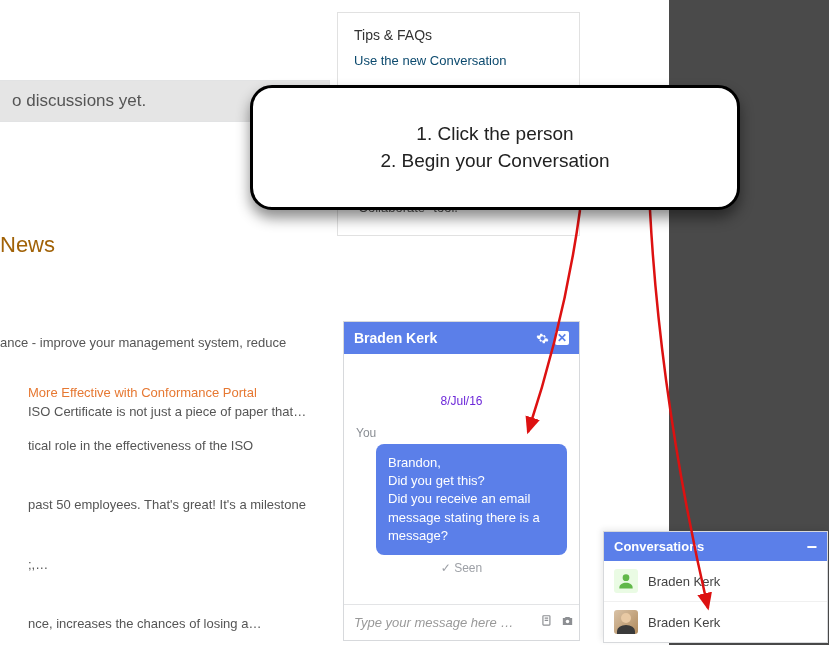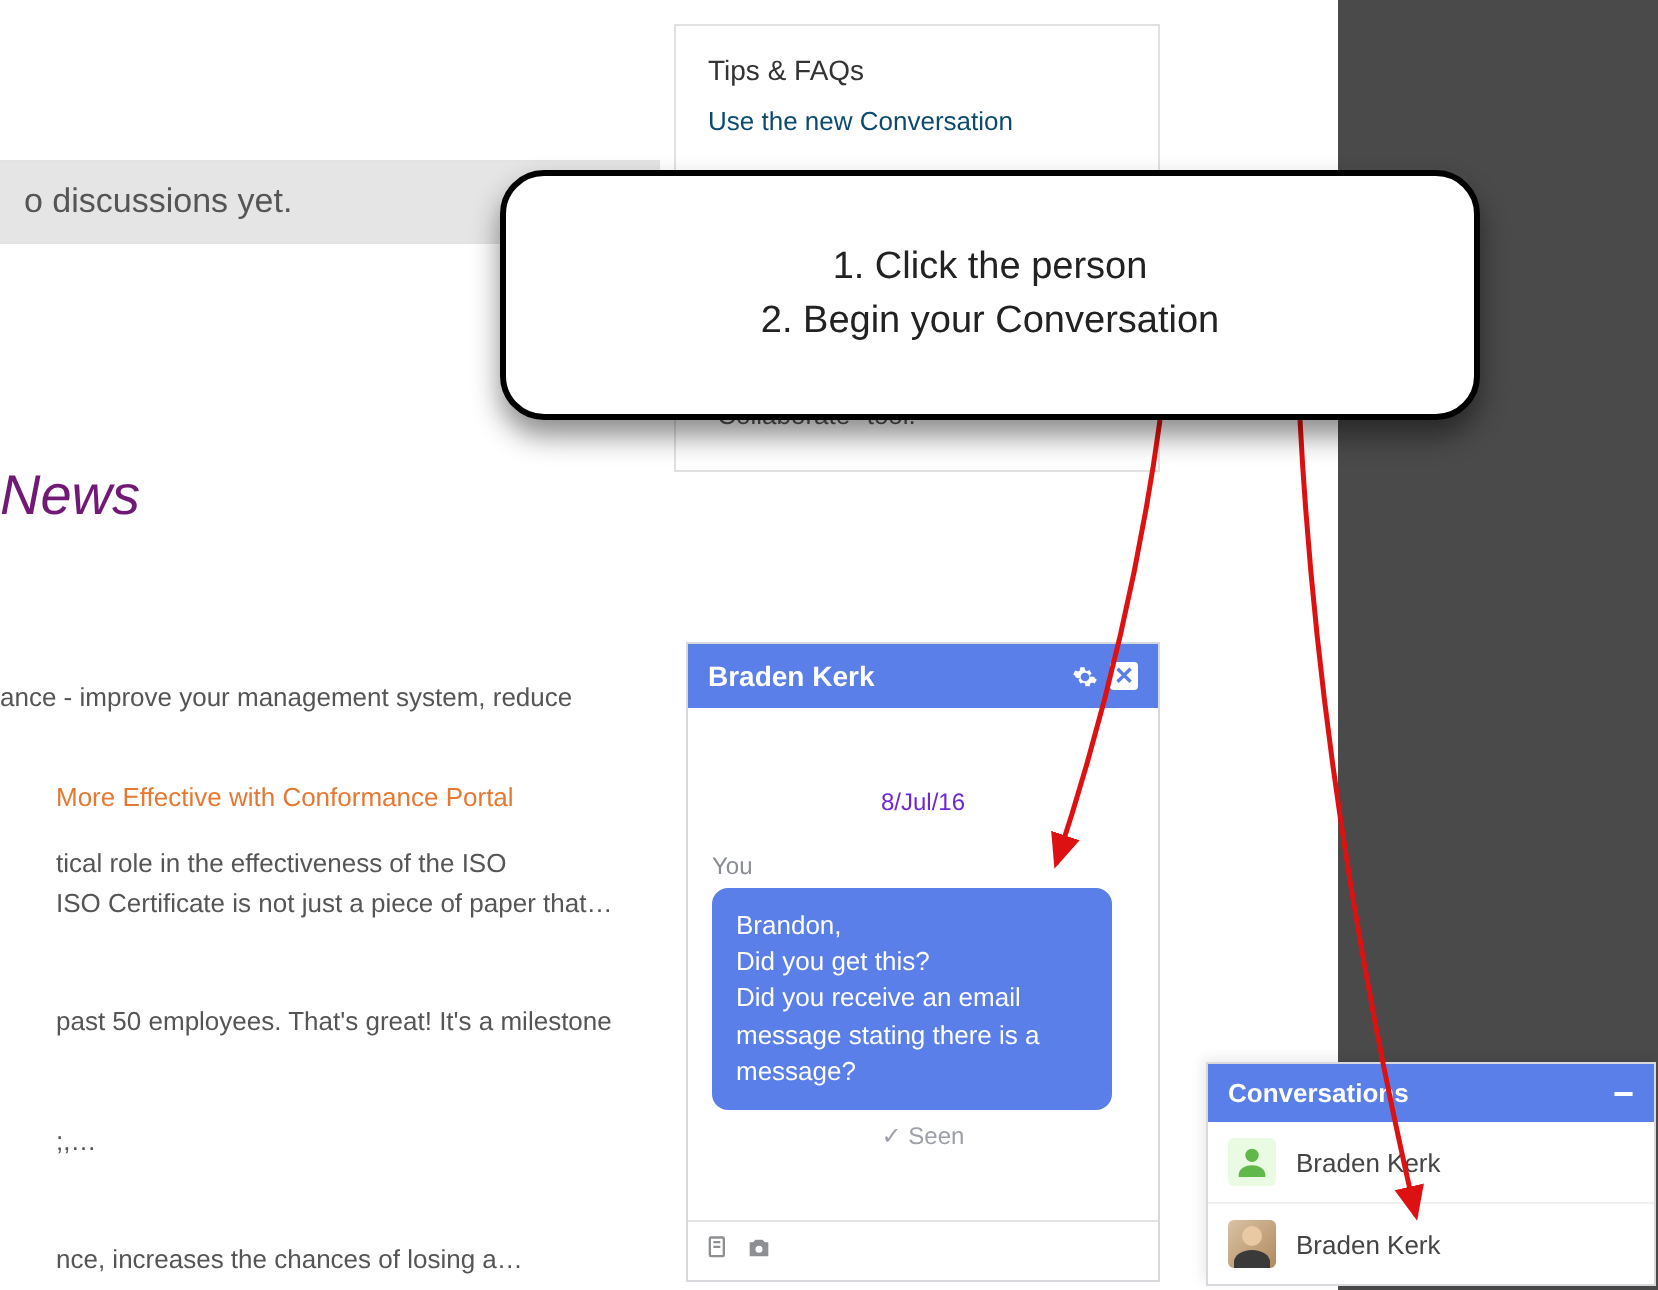--- a/index.html
+++ b/index.html
@@ -33,25 +33,24 @@
   .discussions-box {
     background: #e5e5e5;
     border: 1px solid #e2e3e4;
     border-left: none;
     padding: 10px 12px;
     margin-top: 80px;
     color: #555;
     font-size: 17px;
   }
   .news-heading {
-    font-size: 28px;
+    font-size: 22px;
     font-weight: 400;
-    color: #701a75;
+    color: #a16207;
     margin: 110px 0 0 0;
-    font-style: italic;
   }
   .article-block { margin-top: 75px; line-height: 1.5; color: #555; }
   .article-block p { margin-top: 2px; }
   .article-spacer { margin-top: 40px; line-height: 1.5; color: #555; padding-left: 28px; }
 
   .tips-card {
     position: absolute;
     top: 12px;
     left: 337px;
     width: 243px;
@@ -120,20 +119,21 @@
   .chat-date { text-align: center; color: #6d28d9; font-size: 12px; margin: 30px 0 18px 0; }
   .chat-you { color: #8a8e94; font-size: 12px; margin-bottom: 4px; }
   .bubble {
     background: #5b7fe9;
     color: #fff;
     border-radius: 8px;
     padding: 10px 12px;
     font-size: 13px;
     line-height: 1.4;
     max-width: 200px;
+    margin-left: 20px;
   }
   .seen { text-align: center; color: #9da0a6; font-size: 12px; margin-top: 6px; }
   .seen::before { content: "✓ "; }
   .chat-input-row {
     border-top: 1px solid #e3e4e6;
     display: flex;
     align-items: center;
     padding: 6px 8px;
     gap: 6px;
   }
@@ -211,22 +211,22 @@
 <div class="left-col">
   <div class="discussions-box">o discussions yet.</div>
   <h1 class="news-heading">News</h1>
 
   <div class="article-block">
     <p>ance - improve your management system, reduce</p>
   </div>
 
   <div class="article-spacer" style="margin-top:30px;">
     <div class="orange" style="color:#e67832;">More Effective with Conformance Portal</div>
+    <p> ISO Certificate is not just a piece of paper that…</p>
     <p style="margin-top:14px;">tical role in the effectiveness of the ISO</p>
-    <p> ISO Certificate is not just a piece of paper that…</p>
   </div>
 
   <div class="article-spacer">
     <p>past 50 employees. That's great! It's a milestone</p>
   </div>
 
   <div class="article-spacer">
     <p>;,…</p>
   </div>
 
@@ -270,20 +270,21 @@
   </div>
   <div class="chat-body">
     <div class="chat-date">8/Jul/16</div>
     <div class="chat-you">You</div>
     <div class="bubble" style="white-space:pre-line;">Brandon,
 Did you get this?
 Did you receive an email message stating there is a message?</div>
     <div class="seen">Seen</div>
   </div>
   <div class="chat-input-row">
+    <input class="chat-input" placeholder="Type your message here …" style="">
     <span class="mini-icon">
       <svg width="14" height="14" viewBox="0 0 24 24" fill="none" stroke="#8d8f93" stroke-width="2">
           <rect x="5" y="3" width="12" height="16" rx="1"></rect>
           <path d="M8 7h6M8 11h6"></path>
         </svg>
     </span>
     <span class="mini-icon">
       <svg width="15" height="14" viewBox="0 0 24 24" fill="#8d8f93">
           <path d="M4 7h3l2-2h6l2 2h3v12H4z"></path>
           <circle cx="12" cy="13" r="3" fill="#fff"></circle>

